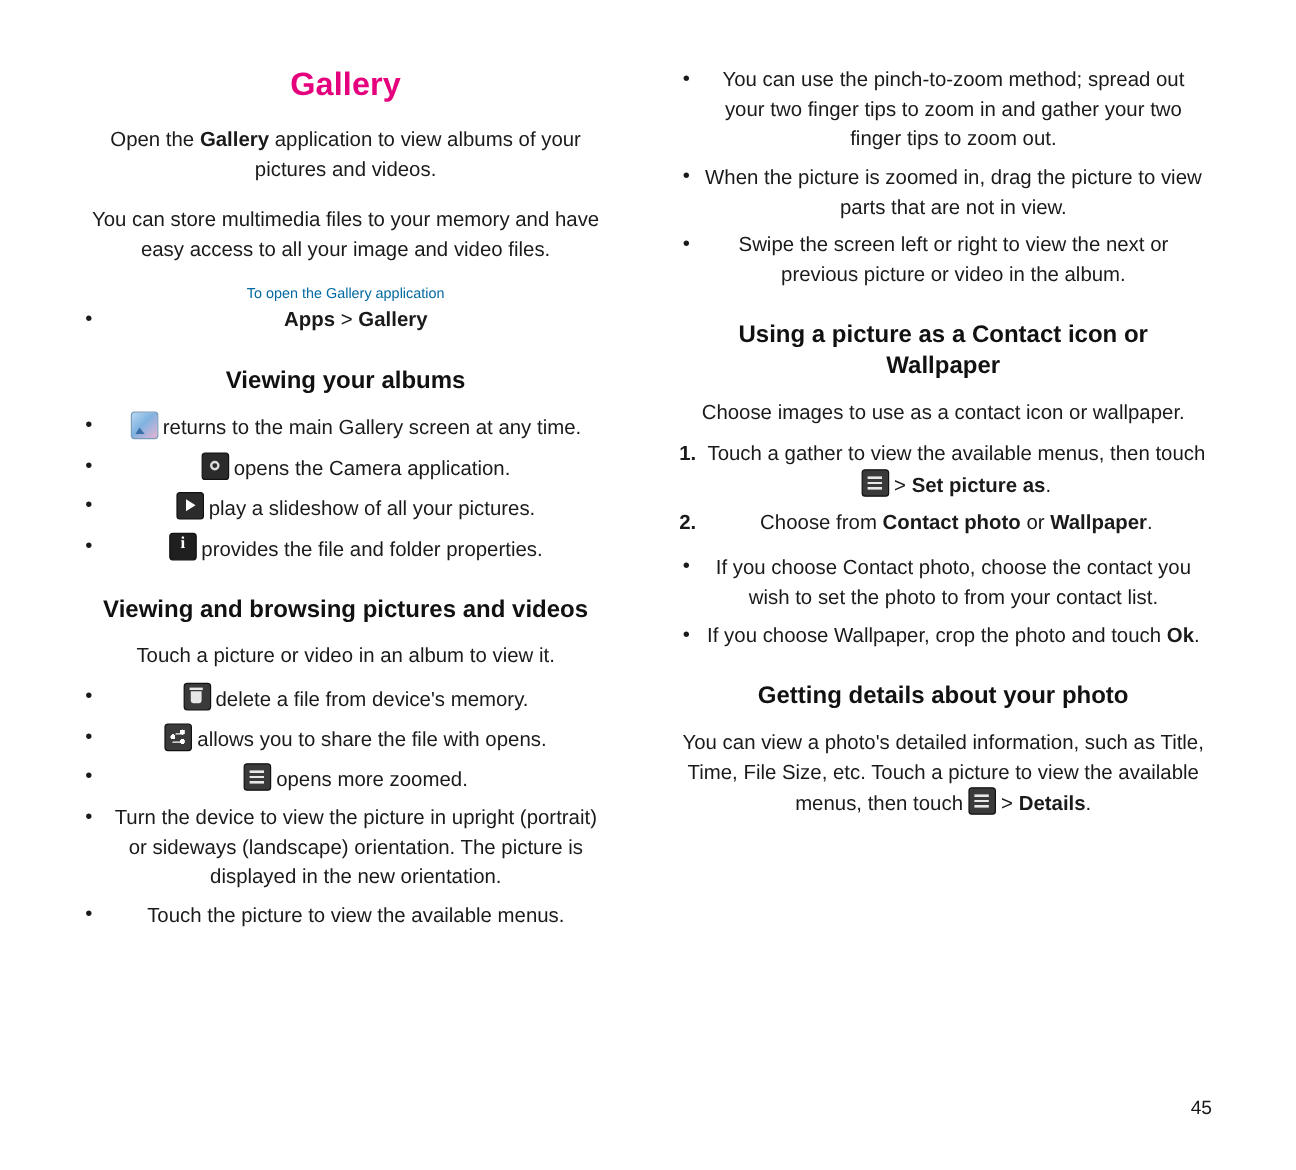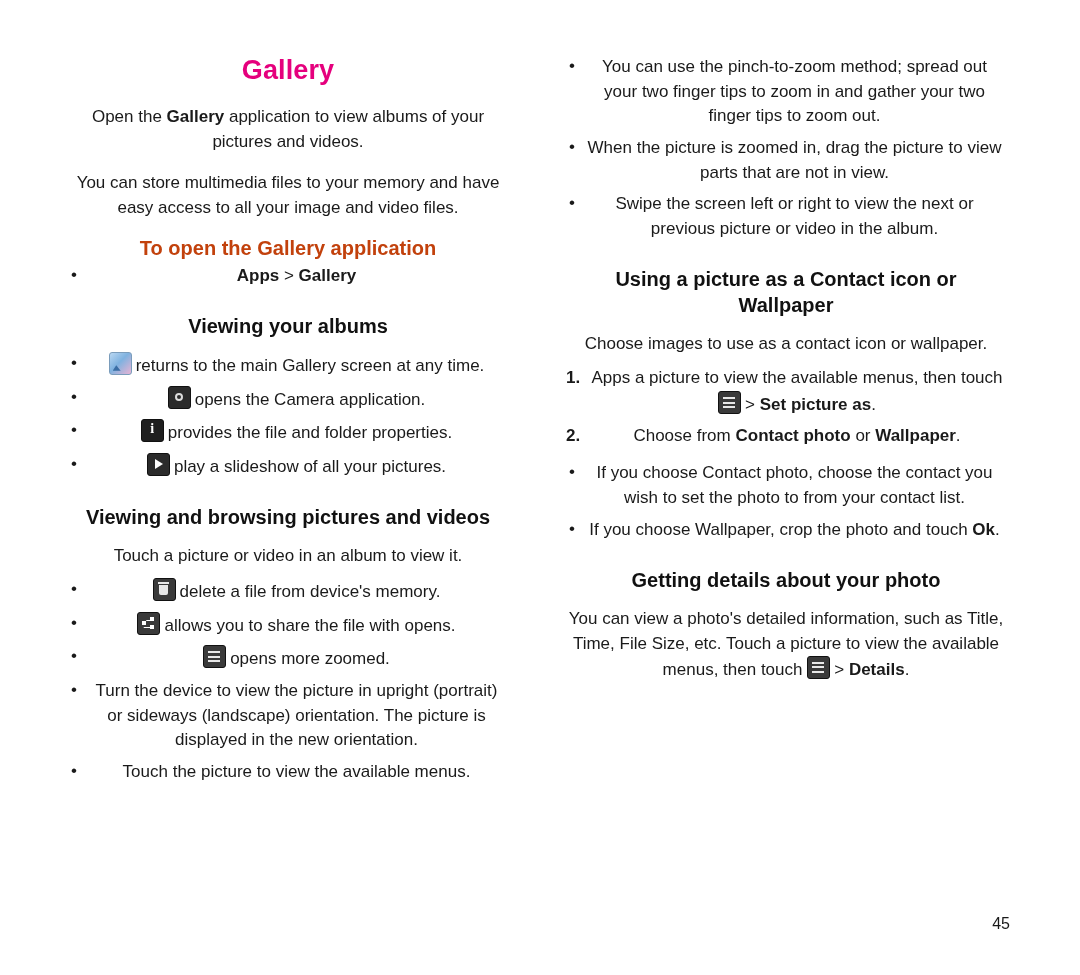--- a/index.html
+++ b/index.html
@@ -37,24 +37,24 @@
     letter-spacing: 0.1px;
   }
   h2.section {
     font-size: 20px;
     font-weight: bold;
     margin: 26px 0 12px 0;
     color: #111;
     line-height: 1.28;
   }
   h3.sub {
-    font-size: 20px;
-    font-weight: bold;
+    font-size: 12px;
+    font-weight: normal;
     margin: 16px 0 4px 0;
-    color: #c2410c;
+    color: #0369a1;
   }
   p.para {
     font-size: 17px;
     line-height: 1.48;
     margin: 0 0 16px 0;
     color: #1a1a1a;
   }
   p.para.tight { margin-bottom: 10px; }
 
   ul.bullets {
@@ -244,22 +244,22 @@
 
     <ul class="bullets">
       <li><b>Apps</b><span> &gt; </span><b>Gallery</b></li>
     </ul>
 
     <h2 class="section">Viewing your albums</h2>
 
     <ul class="bullets">
       <li><span class="ic ic-gallery"></span><span>returns to the main Gallery screen at any time.</span></li>
       <li><span class="ic ic-camera"></span><span>opens the Camera application.</span></li>
+      <li><span class="ic ic-play"></span><span>play a slideshow of all your pictures.</span></li>
       <li><span class="ic ic-info"></span><span>provides the file and folder properties.</span></li>
-      <li><span class="ic ic-play"></span><span>play a slideshow of all your pictures.</span></li>
     </ul>
 
     <h2 class="section">Viewing and browsing pictures and videos</h2>
 
     <p class="para tight">Touch a picture or video in an album to view it.</p>
 
     <ul class="bullets">
       <li><span class="ic ic-trash"></span><span>delete a file from device's memory.</span></li>
       <li><span class="ic ic-share"></span><span>allows you to share the file with opens.</span></li>
       <li><span class="ic ic-menu"></span><span>opens more zoomed.</span></li>
@@ -275,21 +275,21 @@
       <li>You can use the pinch-to-zoom method; spread out your two finger tips to zoom in and gather your two finger tips to zoom out.</li>
       <li>When the picture is zoomed in, drag the picture to view parts that are not in view.</li>
       <li>Swipe the screen left or right to view the next or previous picture or video in the album.</li>
     </ul>
 
     <h2 class="section">Using a picture as a Contact icon or Wallpaper</h2>
 
     <p class="para tight">Choose images to use as a contact icon or wallpaper.</p>
 
     <ol class="numlist">
-      <li><span class="num">1.</span><span>Apps a picture to view the available menus, then touch</span> <span class="ic ic-menu"></span><span>&gt;</span> <b>Set picture as</b><span>.</span></li>
+      <li><span class="num">1.</span><span>Touch a gather to view the available menus, then touch</span> <span class="ic ic-menu"></span><span>&gt;</span> <b>Set picture as</b><span>.</span></li>
       <li><span class="num">2.</span><span>Choose from </span><b>Contact photo</b><span> or </span><b>Wallpaper</b><span>.</span></li>
     </ol>
 
     <ul class="bullets">
       <li>If you choose Contact photo, choose the contact you wish to set the photo to from your contact list.</li>
       <li><span>If you choose Wallpaper, crop the photo and touch </span><b>Ok</b><span>.</span></li>
     </ul>
 
     <h2 class="section">Getting details about your photo</h2>
 

